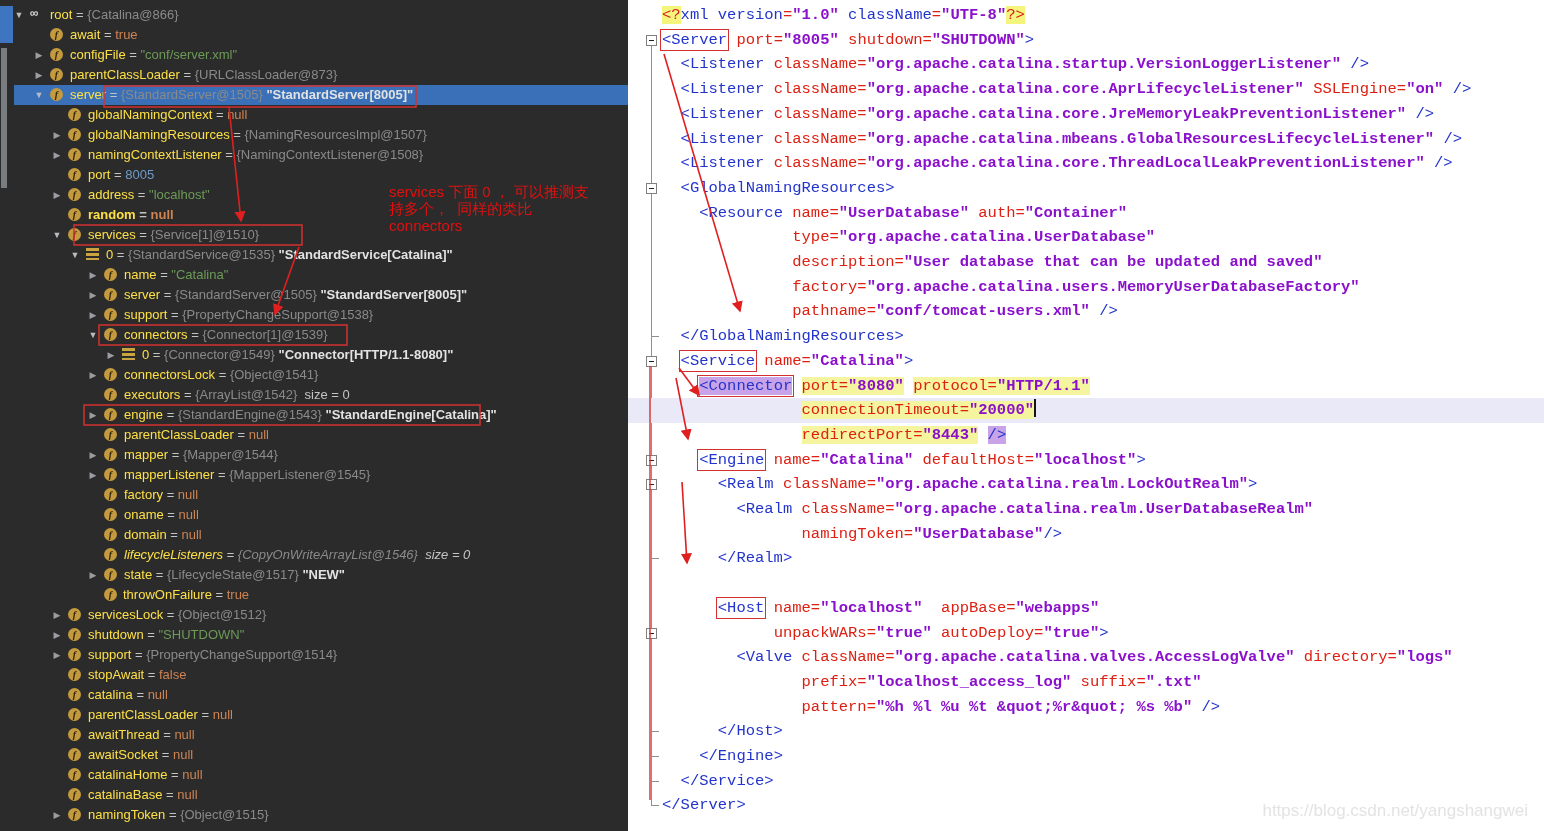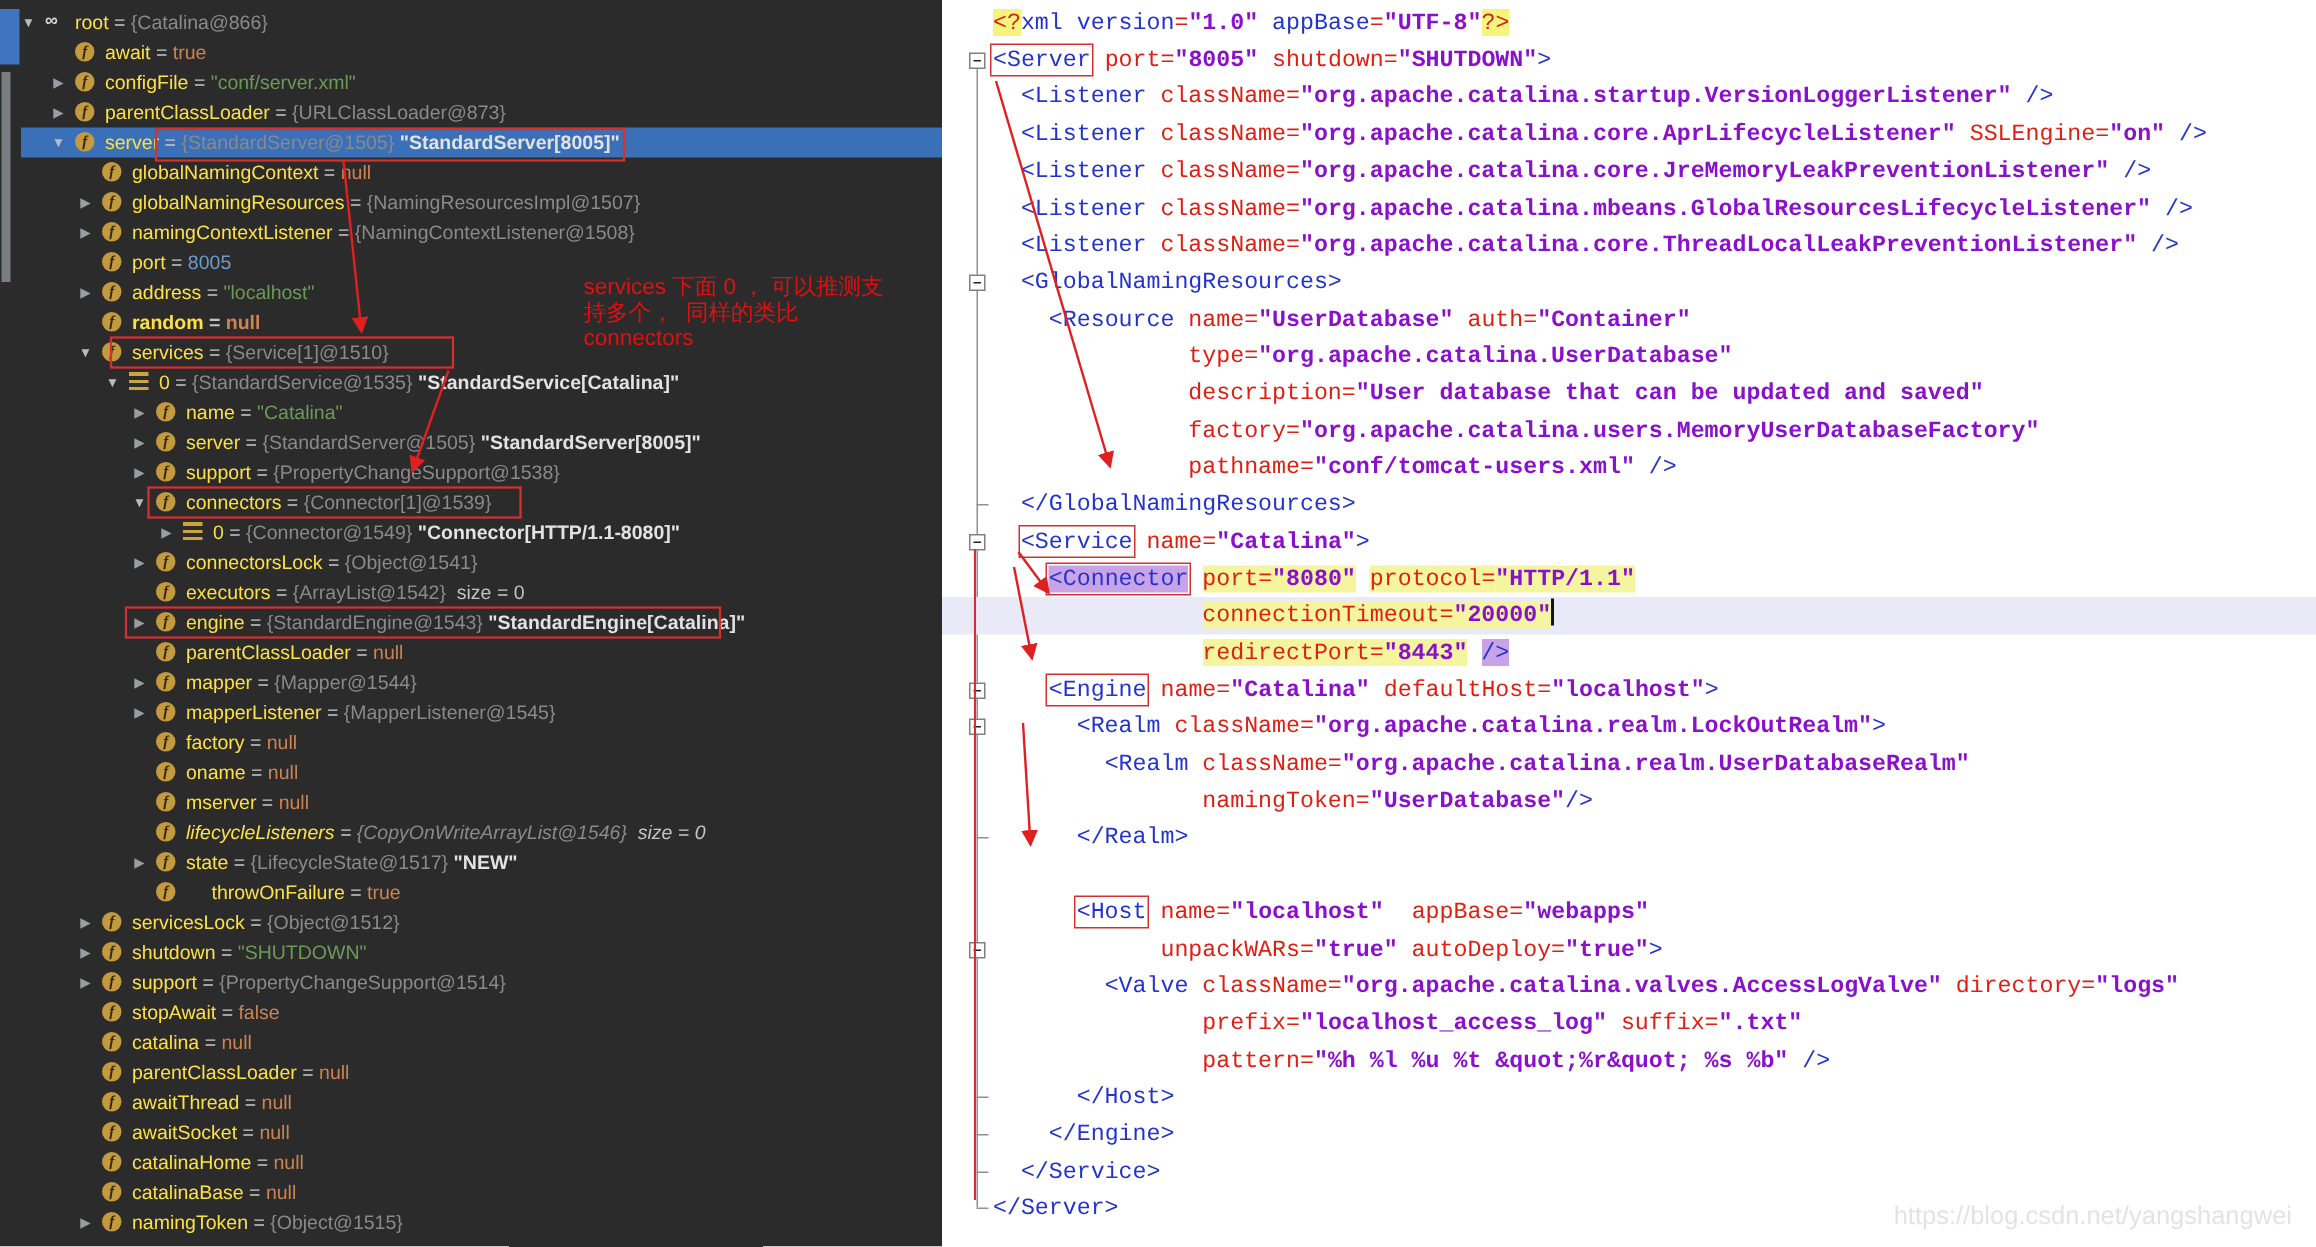--- a/index.html
+++ b/index.html
@@ -71,24 +71,24 @@
       <div class="trow" style="top: 325px;"><span class="texp" style="left: 72px;">▼</span><span class="ticon ic-field" style="left: 90px;">f</span><span class="ttext" style="left: 110px;"><span class="t-name">connectors</span><span class="vq-eq"> = </span><span class="vq-ref">{Connector[1]@1539}</span></span></div>
       <div class="trow" style="top: 345px;"><span class="texp closed" style="left: 90px;">▶</span><span class="ticon ic-array" style="left: 108px;"></span><span class="ttext" style="left: 128px;"><span class="t-name">0</span><span class="vq-eq"> = </span><span class="vq-ref">{Connector@1549} </span><span class="vq-tostr">"Connector[HTTP/1.1-8080]"</span></span></div>
       <div class="trow" style="top: 365px;"><span class="texp closed" style="left: 72px;">▶</span><span class="ticon ic-field" style="left: 90px;">f</span><span class="ttext" style="left: 110px;"><span class="t-name">connectorsLock</span><span class="vq-eq"> = </span><span class="vq-ref">{Object@1541}</span></span></div>
       <div class="trow" style="top: 385px;"><span class="ticon ic-field" style="left: 90px;">f</span><span class="ttext" style="left: 110px;"><span class="t-name">executors</span><span class="vq-eq"> = </span><span class="vq-ref">{ArrayList@1542}</span><span class="vq-size">  size = 0</span></span></div>
       <div class="trow" style="top: 405px;"><span class="texp closed" style="left: 72px;">▶</span><span class="ticon ic-field" style="left: 90px;">f</span><span class="ttext" style="left: 110px;"><span class="t-name">engine</span><span class="vq-eq"> = </span><span class="vq-ref">{StandardEngine@1543} </span><span class="vq-tostr">"StandardEngine[Catalina]"</span></span></div>
       <div class="trow" style="top: 425px;"><span class="ticon ic-field" style="left: 90px;">f</span><span class="ttext" style="left: 110px;"><span class="t-name">parentClassLoader</span><span class="vq-eq"> = </span><span class="vq-kw">null</span></span></div>
       <div class="trow" style="top: 445px;"><span class="texp closed" style="left: 72px;">▶</span><span class="ticon ic-field" style="left: 90px;">f</span><span class="ttext" style="left: 110px;"><span class="t-name">mapper</span><span class="vq-eq"> = </span><span class="vq-ref">{Mapper@1544}</span></span></div>
       <div class="trow" style="top: 465px;"><span class="texp closed" style="left: 72px;">▶</span><span class="ticon ic-field" style="left: 90px;">f</span><span class="ttext" style="left: 110px;"><span class="t-name">mapperListener</span><span class="vq-eq"> = </span><span class="vq-ref">{MapperListener@1545}</span></span></div>
       <div class="trow" style="top: 485px;"><span class="ticon ic-field" style="left: 90px;">f</span><span class="ttext" style="left: 110px;"><span class="t-name">factory</span><span class="vq-eq"> = </span><span class="vq-kw">null</span></span></div>
       <div class="trow" style="top: 505px;"><span class="ticon ic-field" style="left: 90px;">f</span><span class="ttext" style="left: 110px;"><span class="t-name">oname</span><span class="vq-eq"> = </span><span class="vq-kw">null</span></span></div>
-      <div class="trow" style="top: 525px;"><span class="ticon ic-field" style="left: 90px;">f</span><span class="ttext" style="left: 110px;"><span class="t-name">mserver</span><span class="vq-eq"> = </span><span class="vq-kw">null</span></span></div>
+      <div class="trow" style="top: 525px;"><span class="ticon ic-field" style="left: 90px;">f</span><span class="ttext" style="left: 110px;"><span class="t-name">domain</span><span class="vq-eq"> = </span><span class="vq-kw">null</span></span></div>
       <div class="trow" style="top: 545px;"><span class="ticon ic-field" style="left: 90px;">f</span><span class="ttext" style="left: 110px; font-style: italic;"><span class="t-name">lifecycleListeners</span><span class="vq-eq"> = </span><span class="vq-ref">{CopyOnWriteArrayList@1546}</span><span class="vq-size">  size = 0</span></span></div>
       <div class="trow" style="top: 565px;"><span class="texp closed" style="left: 72px;">▶</span><span class="ticon ic-field" style="left: 90px;">f</span><span class="ttext" style="left: 110px;"><span class="t-name">state</span><span class="vq-eq"> = </span><span class="vq-ref">{LifecycleState@1517} </span><span class="vq-tostr">"NEW"</span></span></div>
-      <div class="trow" style="top: 585px;"><span class="ticon ic-field" style="left: 90px;">f</span><span class="ttext" style="left: 127px;"><span class="t-name">throwOnFailure</span><span class="vq-eq"> = </span><span class="vq-kw">true</span></span></div>
+      <div class="trow" style="top: 585px;"><span class="ticon ic-field" style="left: 90px;">f</span><span class="ttext" style="left: 109px;"><span class="t-name">throwOnFailure</span><span class="vq-eq"> = </span><span class="vq-kw">true</span></span></div>
       <div class="trow" style="top: 605px;"><span class="texp closed" style="left: 36px;">▶</span><span class="ticon ic-field" style="left: 54px;">f</span><span class="ttext" style="left: 74px;"><span class="t-name">servicesLock</span><span class="vq-eq"> = </span><span class="vq-ref">{Object@1512}</span></span></div>
       <div class="trow" style="top: 625px;"><span class="texp closed" style="left: 36px;">▶</span><span class="ticon ic-field" style="left: 54px;">f</span><span class="ttext" style="left: 74px;"><span class="t-name">shutdown</span><span class="vq-eq"> = </span><span class="vq-str">"SHUTDOWN"</span></span></div>
       <div class="trow" style="top: 645px;"><span class="texp closed" style="left: 36px;">▶</span><span class="ticon ic-field" style="left: 54px;">f</span><span class="ttext" style="left: 74px; text-align: center;"><span class="t-name">support</span><span class="vq-eq"> = </span><span class="vq-ref">{PropertyChangeSupport@1514}</span></span></div>
       <div class="trow" style="top: 665px;"><span class="ticon ic-field" style="left: 54px;">f</span><span class="ttext" style="left: 74px;"><span class="t-name">stopAwait</span><span class="vq-eq"> = </span><span class="vq-kw">false</span></span></div>
       <div class="trow" style="top: 685px;"><span class="ticon ic-field" style="left: 54px;">f</span><span class="ttext" style="left: 74px;"><span class="t-name">catalina</span><span class="vq-eq"> = </span><span class="vq-kw">null</span></span></div>
       <div class="trow" style="top: 705px;"><span class="ticon ic-field" style="left: 54px;">f</span><span class="ttext" style="left: 74px;"><span class="t-name">parentClassLoader</span><span class="vq-eq"> = </span><span class="vq-kw">null</span></span></div>
       <div class="trow" style="top: 725px;"><span class="ticon ic-field" style="left: 54px;">f</span><span class="ttext" style="left: 74px;"><span class="t-name">awaitThread</span><span class="vq-eq"> = </span><span class="vq-kw">null</span></span></div>
       <div class="trow" style="top: 745px;"><span class="ticon ic-field" style="left: 54px;">f</span><span class="ttext" style="left: 74px; text-align: center;"><span class="t-name">awaitSocket</span><span class="vq-eq"> = </span><span class="vq-kw">null</span></span></div>
       <div class="trow" style="top: 765px;"><span class="ticon ic-field" style="left: 54px;">f</span><span class="ttext" style="left: 74px;"><span class="t-name">catalinaHome</span><span class="vq-eq"> = </span><span class="vq-kw">null</span></span></div>
       <div class="trow" style="top: 785px;"><span class="ticon ic-field" style="left: 54px;">f</span><span class="ttext" style="left: 74px;"><span class="t-name">catalinaBase</span><span class="vq-eq"> = </span><span class="vq-kw">null</span></span></div>
@@ -118,21 +118,21 @@
         <i></i>
       </div>
       <div class="fold-tick" style="left: 23px; top: 336.1px;"></div>
       <div class="fold-tick" style="left: 23px; top: 558.4px;"></div>
       <div class="fold-tick" style="left: 23px; top: 731.3px;"></div>
       <div class="fold-tick" style="left: 23px; top: 756px;"></div>
       <div class="fold-tick" style="left: 23px; top: 780.7px;"></div>
       <div class="fold-tick" style="left: 23px; top: 805.4px;"></div>
     </div>
   <div id="code">
-      <div class="cl" style="top: 3px;"><span class="x-m">&lt;?</span><span class="x-t">xml version</span><span class="x-a">=</span><span class="x-v">"1.0"</span><span class="x-t"> appBase</span><span class="x-a">=</span><span class="x-v">"UTF-8"</span><span class="x-m">?&gt;</span></div>
+      <div class="cl" style="top: 3px;"><span class="x-m">&lt;?</span><span class="x-t">xml version</span><span class="x-a">=</span><span class="x-v">"1.0"</span><span class="x-t"> className</span><span class="x-a">=</span><span class="x-v">"UTF-8"</span><span class="x-m">?&gt;</span></div>
       <div class="cl" style="top: 27.7px;"><span class="x-t x-box">&lt;Server</span><span class="x-p"> </span><span class="x-a">port=</span><span class="x-v">"8005"</span><span class="x-p"> </span><span class="x-a">shutdown=</span><span class="x-v">"SHUTDOWN"</span><span class="x-t">&gt;</span></div>
       <div class="cl" style="top: 52.4px;"><span class="x-p">  </span><span class="x-t">&lt;Listener</span><span class="x-a"> className=</span><span class="x-v">"org.apache.catalina.startup.VersionLoggerListener"</span><span class="x-p"> </span><span class="x-t">/&gt;</span></div>
       <div class="cl" style="top: 77.1px;"><span class="x-p">  </span><span class="x-t">&lt;Listener</span><span class="x-a"> className=</span><span class="x-v">"org.apache.catalina.core.AprLifecycleListener"</span><span class="x-a"> SSLEngine=</span><span class="x-v">"on"</span><span class="x-p"> </span><span class="x-t">/&gt;</span></div>
       <div class="cl" style="top: 101.8px;"><span class="x-p">  </span><span class="x-t">&lt;Listener</span><span class="x-a"> className=</span><span class="x-v">"org.apache.catalina.core.JreMemoryLeakPreventionListener"</span><span class="x-p"> </span><span class="x-t">/&gt;</span></div>
       <div class="cl" style="top: 126.5px;"><span class="x-p">  </span><span class="x-t">&lt;Listener</span><span class="x-a"> className=</span><span class="x-v">"org.apache.catalina.mbeans.GlobalResourcesLifecycleListener"</span><span class="x-p"> </span><span class="x-t">/&gt;</span></div>
       <div class="cl" style="top: 151.2px;"><span class="x-p">  </span><span class="x-t">&lt;Listener</span><span class="x-a"> className=</span><span class="x-v">"org.apache.catalina.core.ThreadLocalLeakPreventionListener"</span><span class="x-p"> </span><span class="x-t">/&gt;</span></div>
       <div class="cl" style="top: 175.9px;"><span class="x-p">  </span><span class="x-t">&lt;GlobalNamingResources&gt;</span></div>
       <div class="cl" style="top: 200.6px;"><span class="x-p">    </span><span class="x-t">&lt;Resource</span><span class="x-a"> name=</span><span class="x-v">"UserDatabase"</span><span class="x-a"> auth=</span><span class="x-v">"Container"</span></div>
       <div class="cl" style="top: 225.3px;"><span class="x-p">              </span><span class="x-a">type=</span><span class="x-v">"org.apache.catalina.UserDatabase"</span></div>
       <div class="cl" style="top: 250px;"><span class="x-p">              </span><span class="x-a">description=</span><span class="x-v">"User database that can be updated and saved"</span></div>

